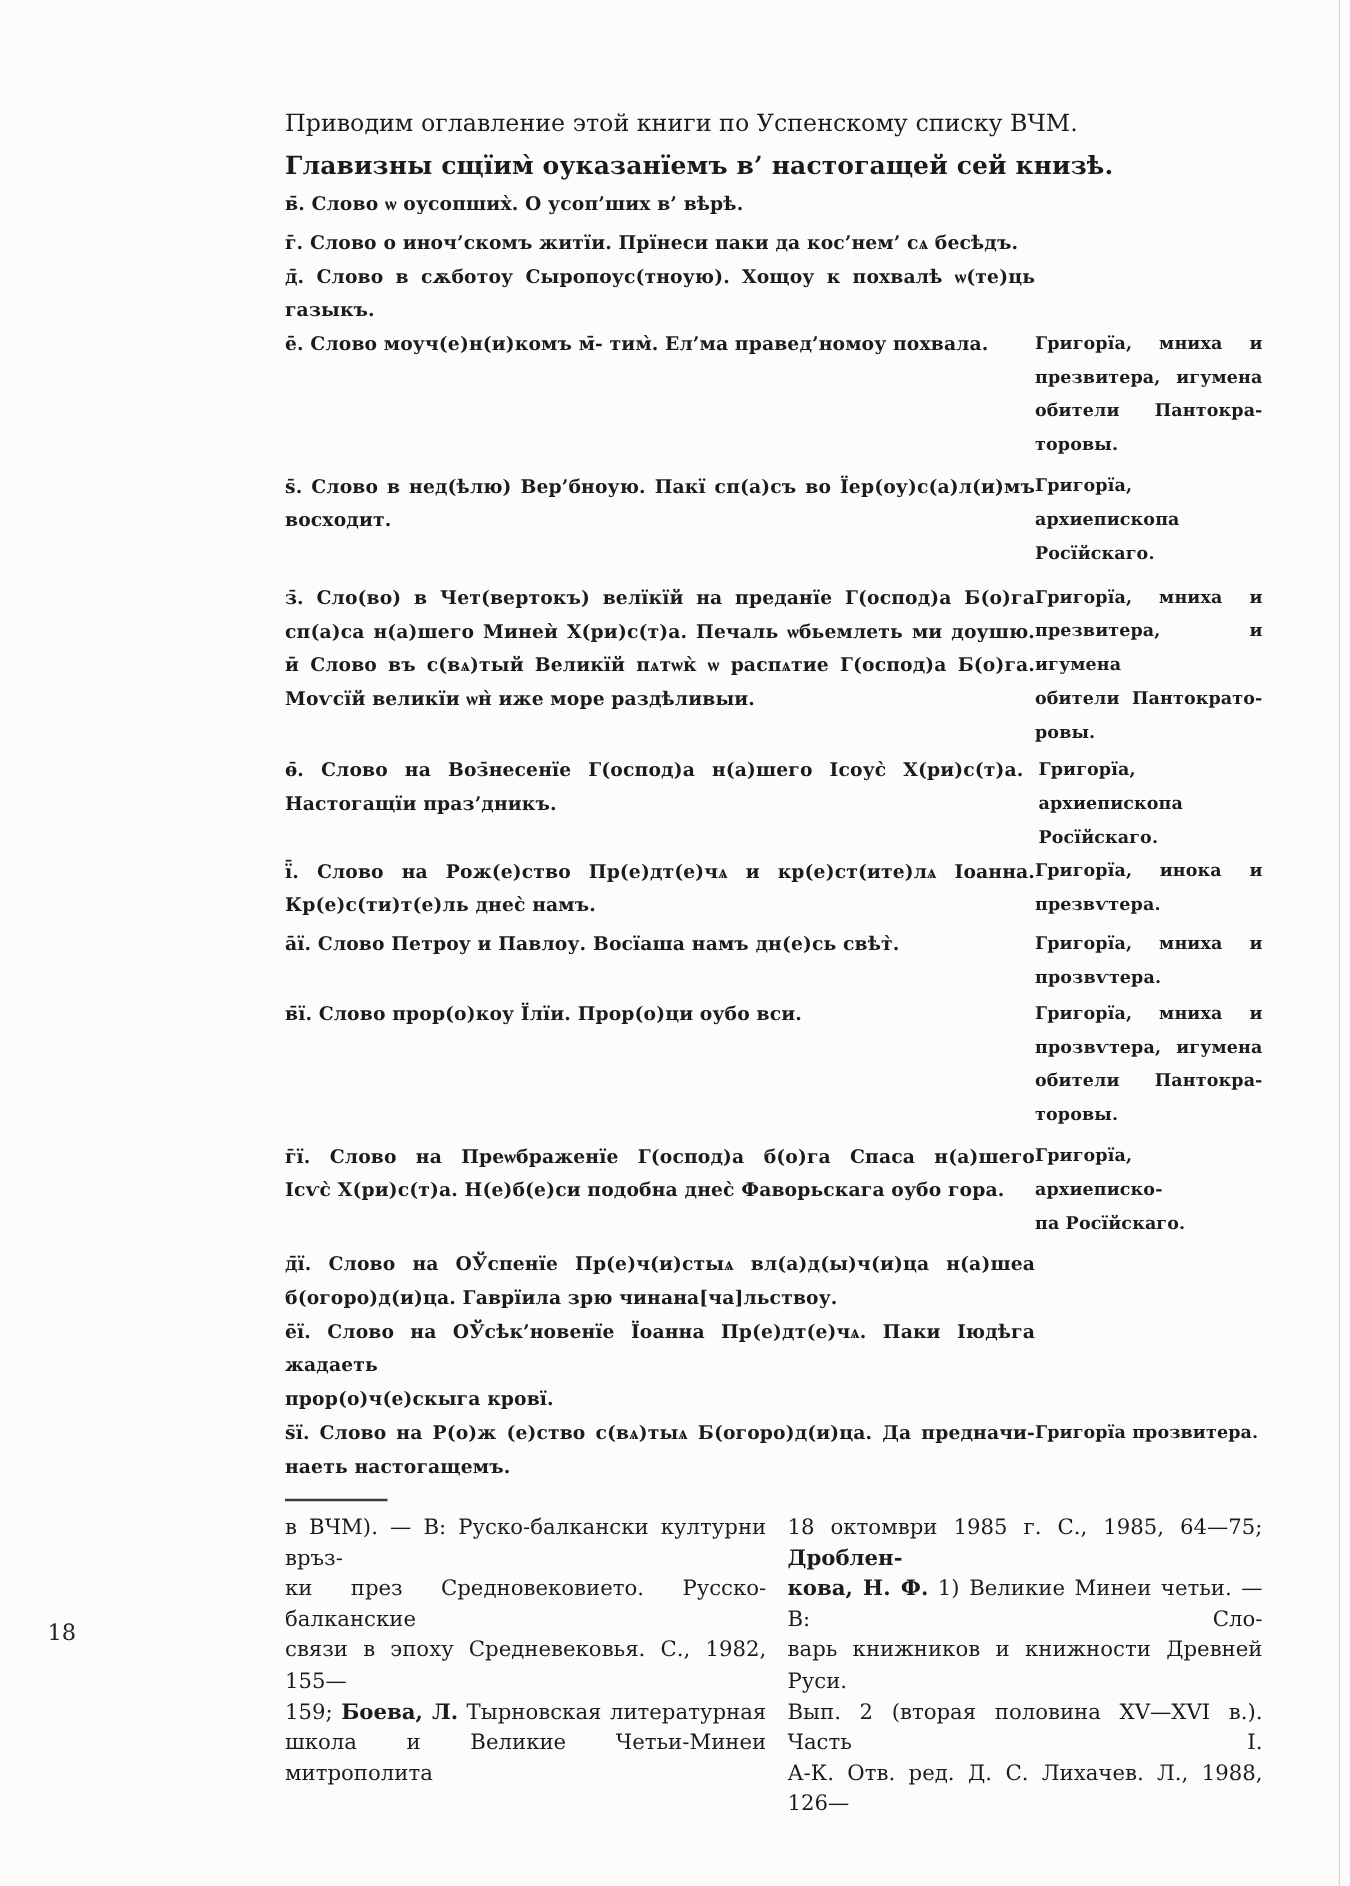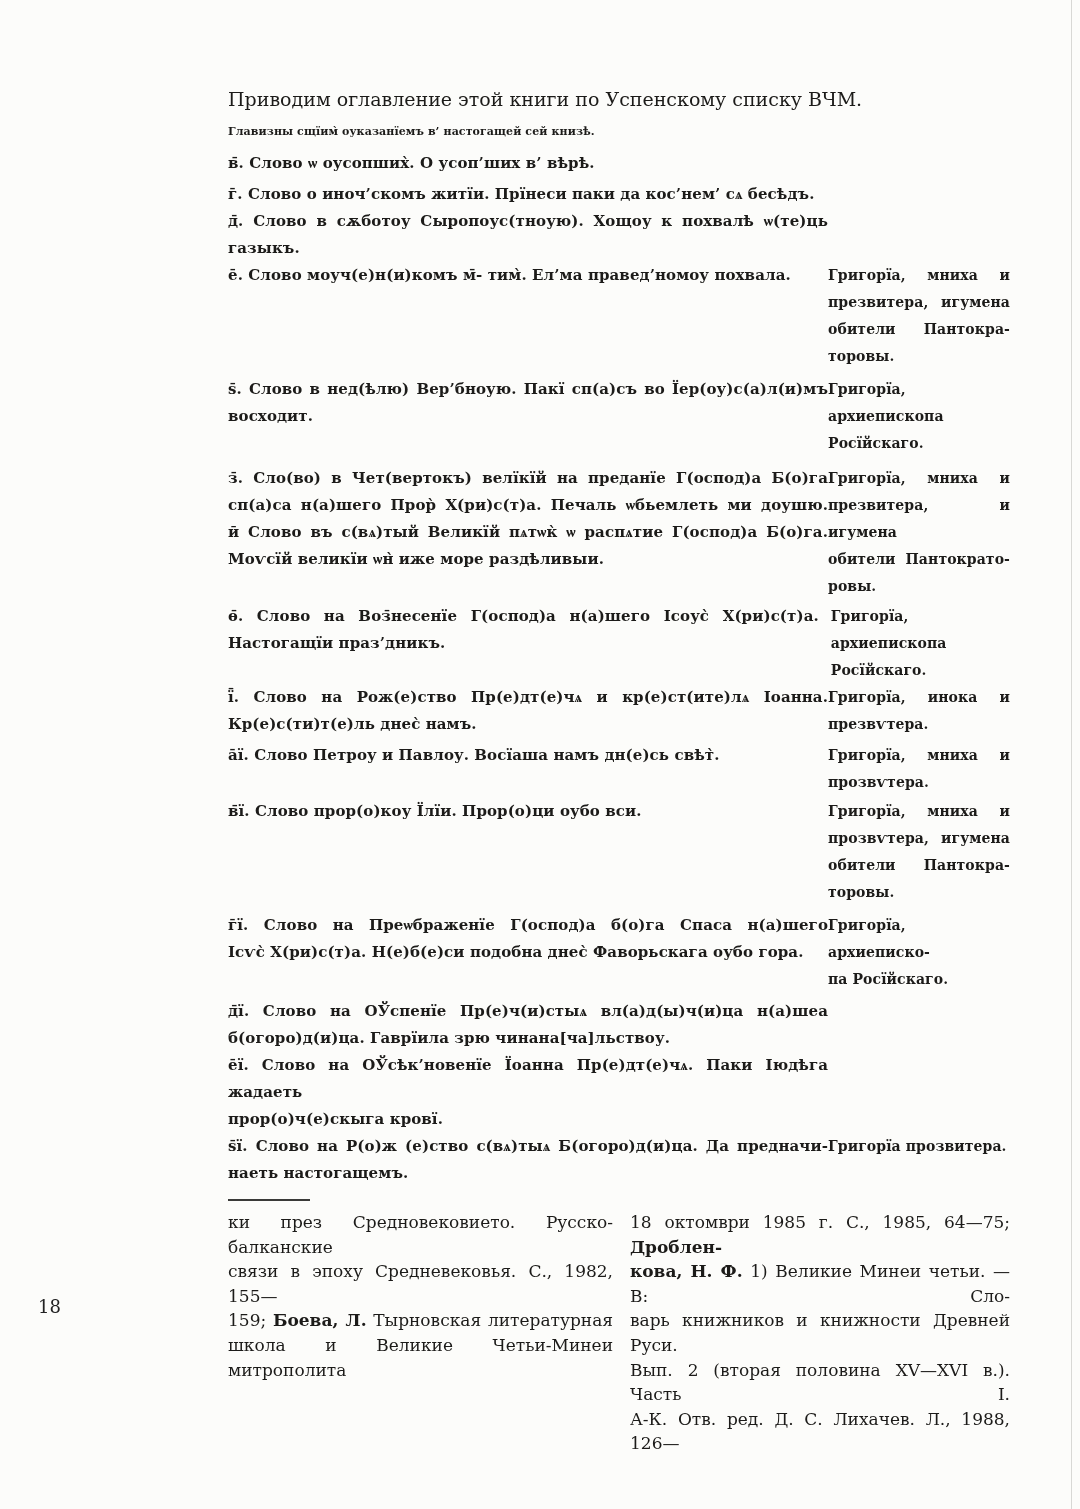--- a/index.html
+++ b/index.html
@@ -7,21 +7,21 @@
     width:1080px;height:1509px;position:relative;
     background:#fcfcfa;color:#1c1b19;
     font-family:"DejaVu Serif", serif;
     overflow:hidden;
   }
   .page{position:absolute;inset:0;}
   .edge-line{position:absolute;right:8px;top:0;bottom:0;width:1px;background:#c9c9c5;opacity:.7;}
   .content{position:absolute;left:228px;top:84px;width:782px;}
   .intro{margin:0 0 4px 0;font-size:19px;line-height:30px;font-weight:400;}
   .cs{font-family:"DejaVu Serif", serif;font-weight:700;letter-spacing:0.1px;}
-  .subtitle{margin:0;font-size:11px;line-height:28px;}
+  .subtitle{margin:0;font-size:20px;line-height:28px;}
   #entries{margin-top:2px;}
   .row{display:flex;align-items:flex-start;}
   .main{width:600px;font-size:15px;line-height:27px;}
   .attr{width:182px;margin-left:0px;font-size:14px;line-height:27px;}
   .main div,.attr div{min-height:27px;}
   .jline{text-align:justify;text-align-last:justify;}
   #entries .row:nth-child(1){margin-top:4px;}
   #entries .row:nth-child(2){margin-top:4px;}
   #entries .row:nth-child(5){margin-top:6px;}
   #entries .row:nth-child(6){margin-top:8px;justify-content:center;}
@@ -85,21 +85,21 @@
             <div>восходит.</div>
           </div>
           <div class="attr cs">
             <div class="jline">Григорїа, архиепископа</div>
             <div>Росїйскаго.</div>
           </div>
         </div>
         <div class="row">
           <div class="main cs">
             <div class="jline">з̄. Сло(во) в Чет(вертокъ) велїкїй на преданїе Г(оспод)а Б(о)га</div>
-            <div class="jline">сп(а)са н(а)шего Прор̀ Х(ри)с(т)а. Печаль ѡбьемлеть ми доушю.</div>
+            <div class="jline">сп(а)са н(а)шего Минеѝ Х(ри)с(т)а. Печаль ѡбьемлеть ми доушю.</div>
             <div class="jline">ӣ Слово въ с(вѧ)тый Великїй пѧтѡк̀ ѡ распѧтие Г(оспод)а Б(о)га.</div>
             <div>Моѵсїй великїи ѡн̀ иже море раздѣливыи.</div>
           </div>
           <div class="attr cs">
             <div class="jline">Григорїа, мниха и</div>
             <div class="jline">презвитера, и игумена</div>
             <div class="jline">обители Пантократо-</div>
             <div>ровы.</div>
           </div>
         </div>
@@ -174,20 +174,21 @@
           </div>
           <div class="attr cs">
             <div>Григорїа прозвитера.</div>
           </div>
         </div>
       </div>
 
     <div class="fn-rule"></div>
     <div class="footnotes">
       <div class="fn-col" id="fn-left">
+          <div class="fn-line"><span>в ВЧМ). — В: Руско-балкански културни връз-</span></div>
           <div class="fn-line"><span>ки през Средновековието. Русско-балканские</span></div>
           <div class="fn-line"><span>связи в эпоху Средневековья. С., 1982, 155—</span></div>
           <div class="fn-line"><span>159; </span><span class="fn-b">Боева, Л.</span><span> Тырновская литературная</span></div>
           <div class="fn-line"><span>школа и Великие Четьи-Минеи митрополита</span></div>
         </div>
       <div class="fn-col" id="fn-right">
           <div class="fn-line"><span>18 октомври 1985 г. С., 1985, 64—75; </span><span class="fn-b">Дроблен-</span></div>
           <div class="fn-line"><span class="fn-b">кова, Н. Ф.</span><span> 1) Великие Минеи четьи. — В: Сло-</span></div>
           <div class="fn-line"><span>варь книжников и книжности Древней Руси.</span></div>
           <div class="fn-line"><span>Вып. 2 (вторая половина XV—XVI в.). Часть I.</span></div>

